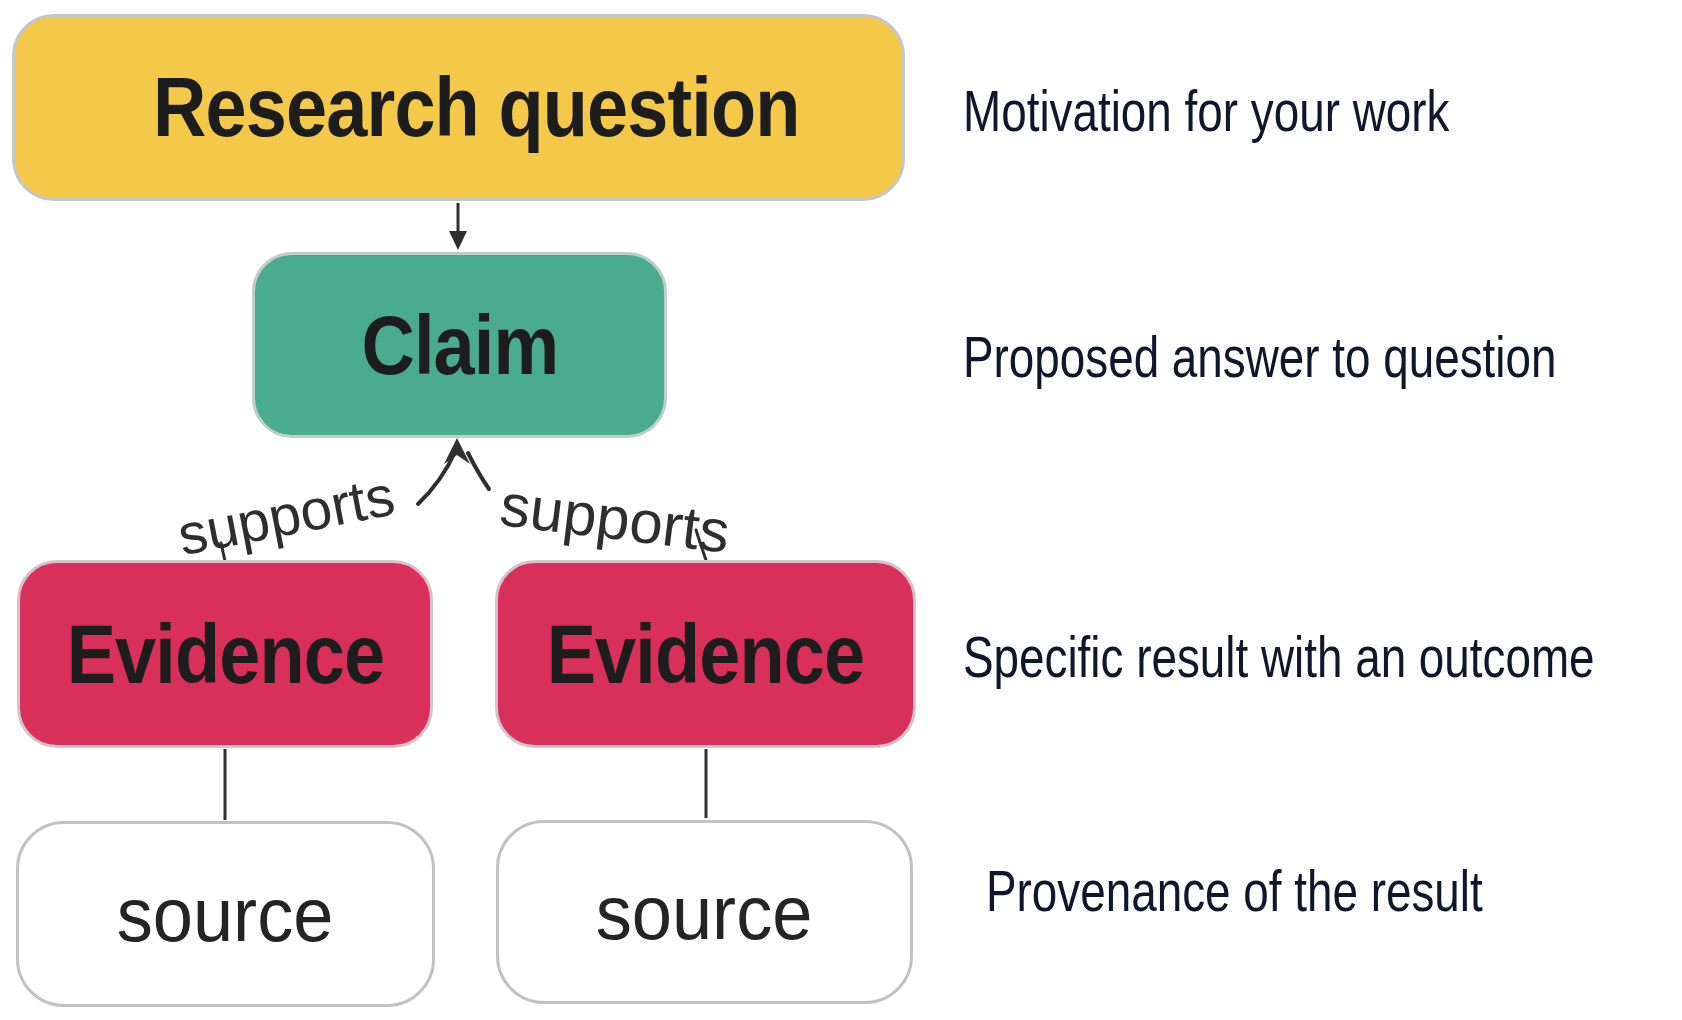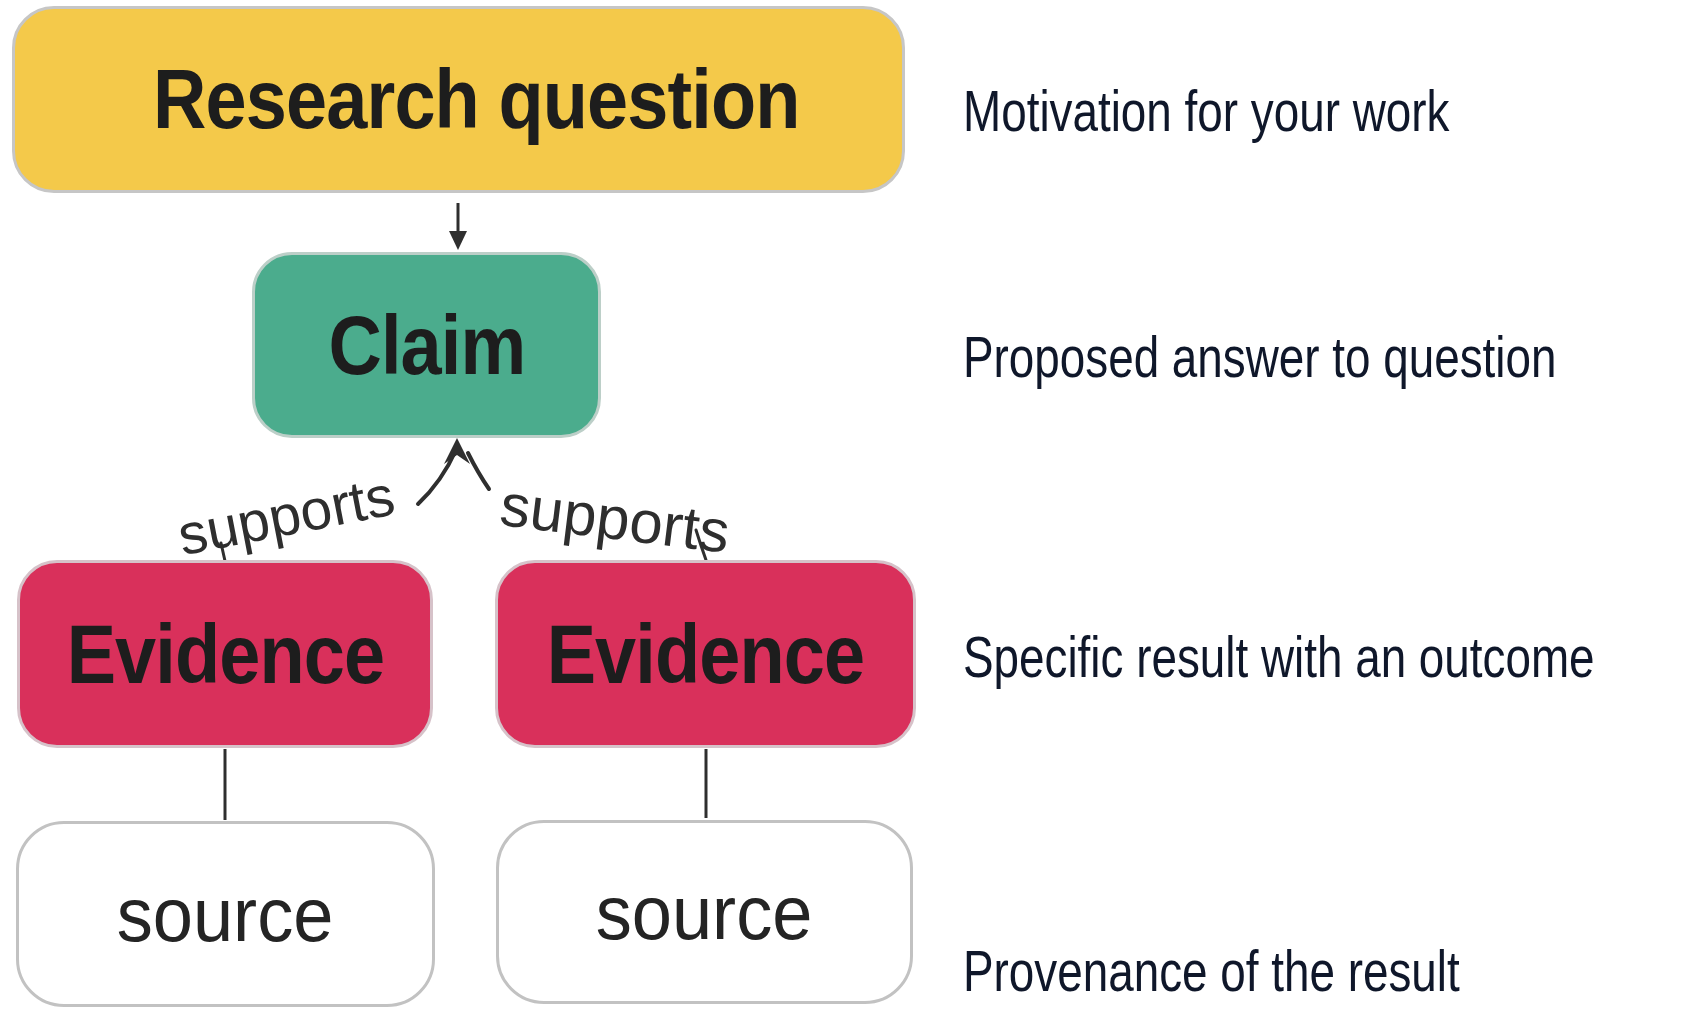--- a/index.html
+++ b/index.html
@@ -8,22 +8,22 @@
     position:relative;
     background:#ffffff;
     overflow:hidden;
     font-family:"Liberation Sans", sans-serif;
   }
   .node {
     position:absolute;
     display:flex; align-items:center; justify-content:center;
     box-sizing:border-box;
   }
-  .node-research  { left:12px;  top:6px;  width:893px; height:187px; background:#F4C94A; border:3px solid #c6c6c6; border-radius:42px;padding-left:36px; }
-  .node-claim     { left:252px; top:252px; width:349px; height:186px; background:#4BAC8D; border:3px solid #bccfc8; border-radius:40px; }
+  .node-research  { left:12px;  top:14px;  width:893px; height:187px; background:#F4C94A; border:3px solid #c6c6c6; border-radius:42px;padding-left:36px; }
+  .node-claim     { left:252px; top:252px; width:415px; height:186px; background:#4BAC8D; border:3px solid #bccfc8; border-radius:40px; }
   .node-evidence-l{ left:17px;  top:560px; width:416px; height:188px; background:#D9305B; border:3px solid #d6c2c9; border-radius:40px; }
   .node-evidence-r{ left:495px; top:560px; width:421px; height:188px; background:#D9305B; border:3px solid #d6c2c9; border-radius:40px; }
   .node-source-l  { left:16px;  top:821px; width:419px; height:186px; background:#ffffff; border:3px solid #c2c2c2; border-radius:48px; }
   .node-source-r  { left:496px; top:820px; width:417px; height:184px; background:#ffffff; border:3px solid #c2c2c2; border-radius:48px; }
 
   .big-label {
     font-size:84px; font-weight:700; color:#1d1d1d;
     transform:scaleX(0.88); transform-origin:center;
     white-space:nowrap; letter-spacing:-1px;
   }
@@ -42,21 +42,21 @@
 
   .annotation {
     position:absolute; left:963px; height:72px;
     display:flex; align-items:center;
     font-size:58px; color:#0f172a; white-space:nowrap;
   }
   .annotation > span { transform:scaleX(0.79); transform-origin:left center; display:inline-block; }
   .ann-1 { top:74px; }
   .ann-2 { top:320px; }
   .ann-3 { top:620px; }
-  .ann-4 { top:934px; }
+  .ann-4 { top:854px;margin-left:23px; }
 
   .overlay { position:absolute; left:0; top:0; pointer-events:none; }
 </style>
 </head>
 <body>
 
 <svg class="overlay" width="1682" height="1020" viewBox="0 0 1682 1020">
 
   <path d="M458 203 L458 234" stroke="#2f2f2f" stroke-width="3" fill="none"></path>
   <polygon points="458,250 449,231 467,231" fill="#2f2f2f"></polygon>

